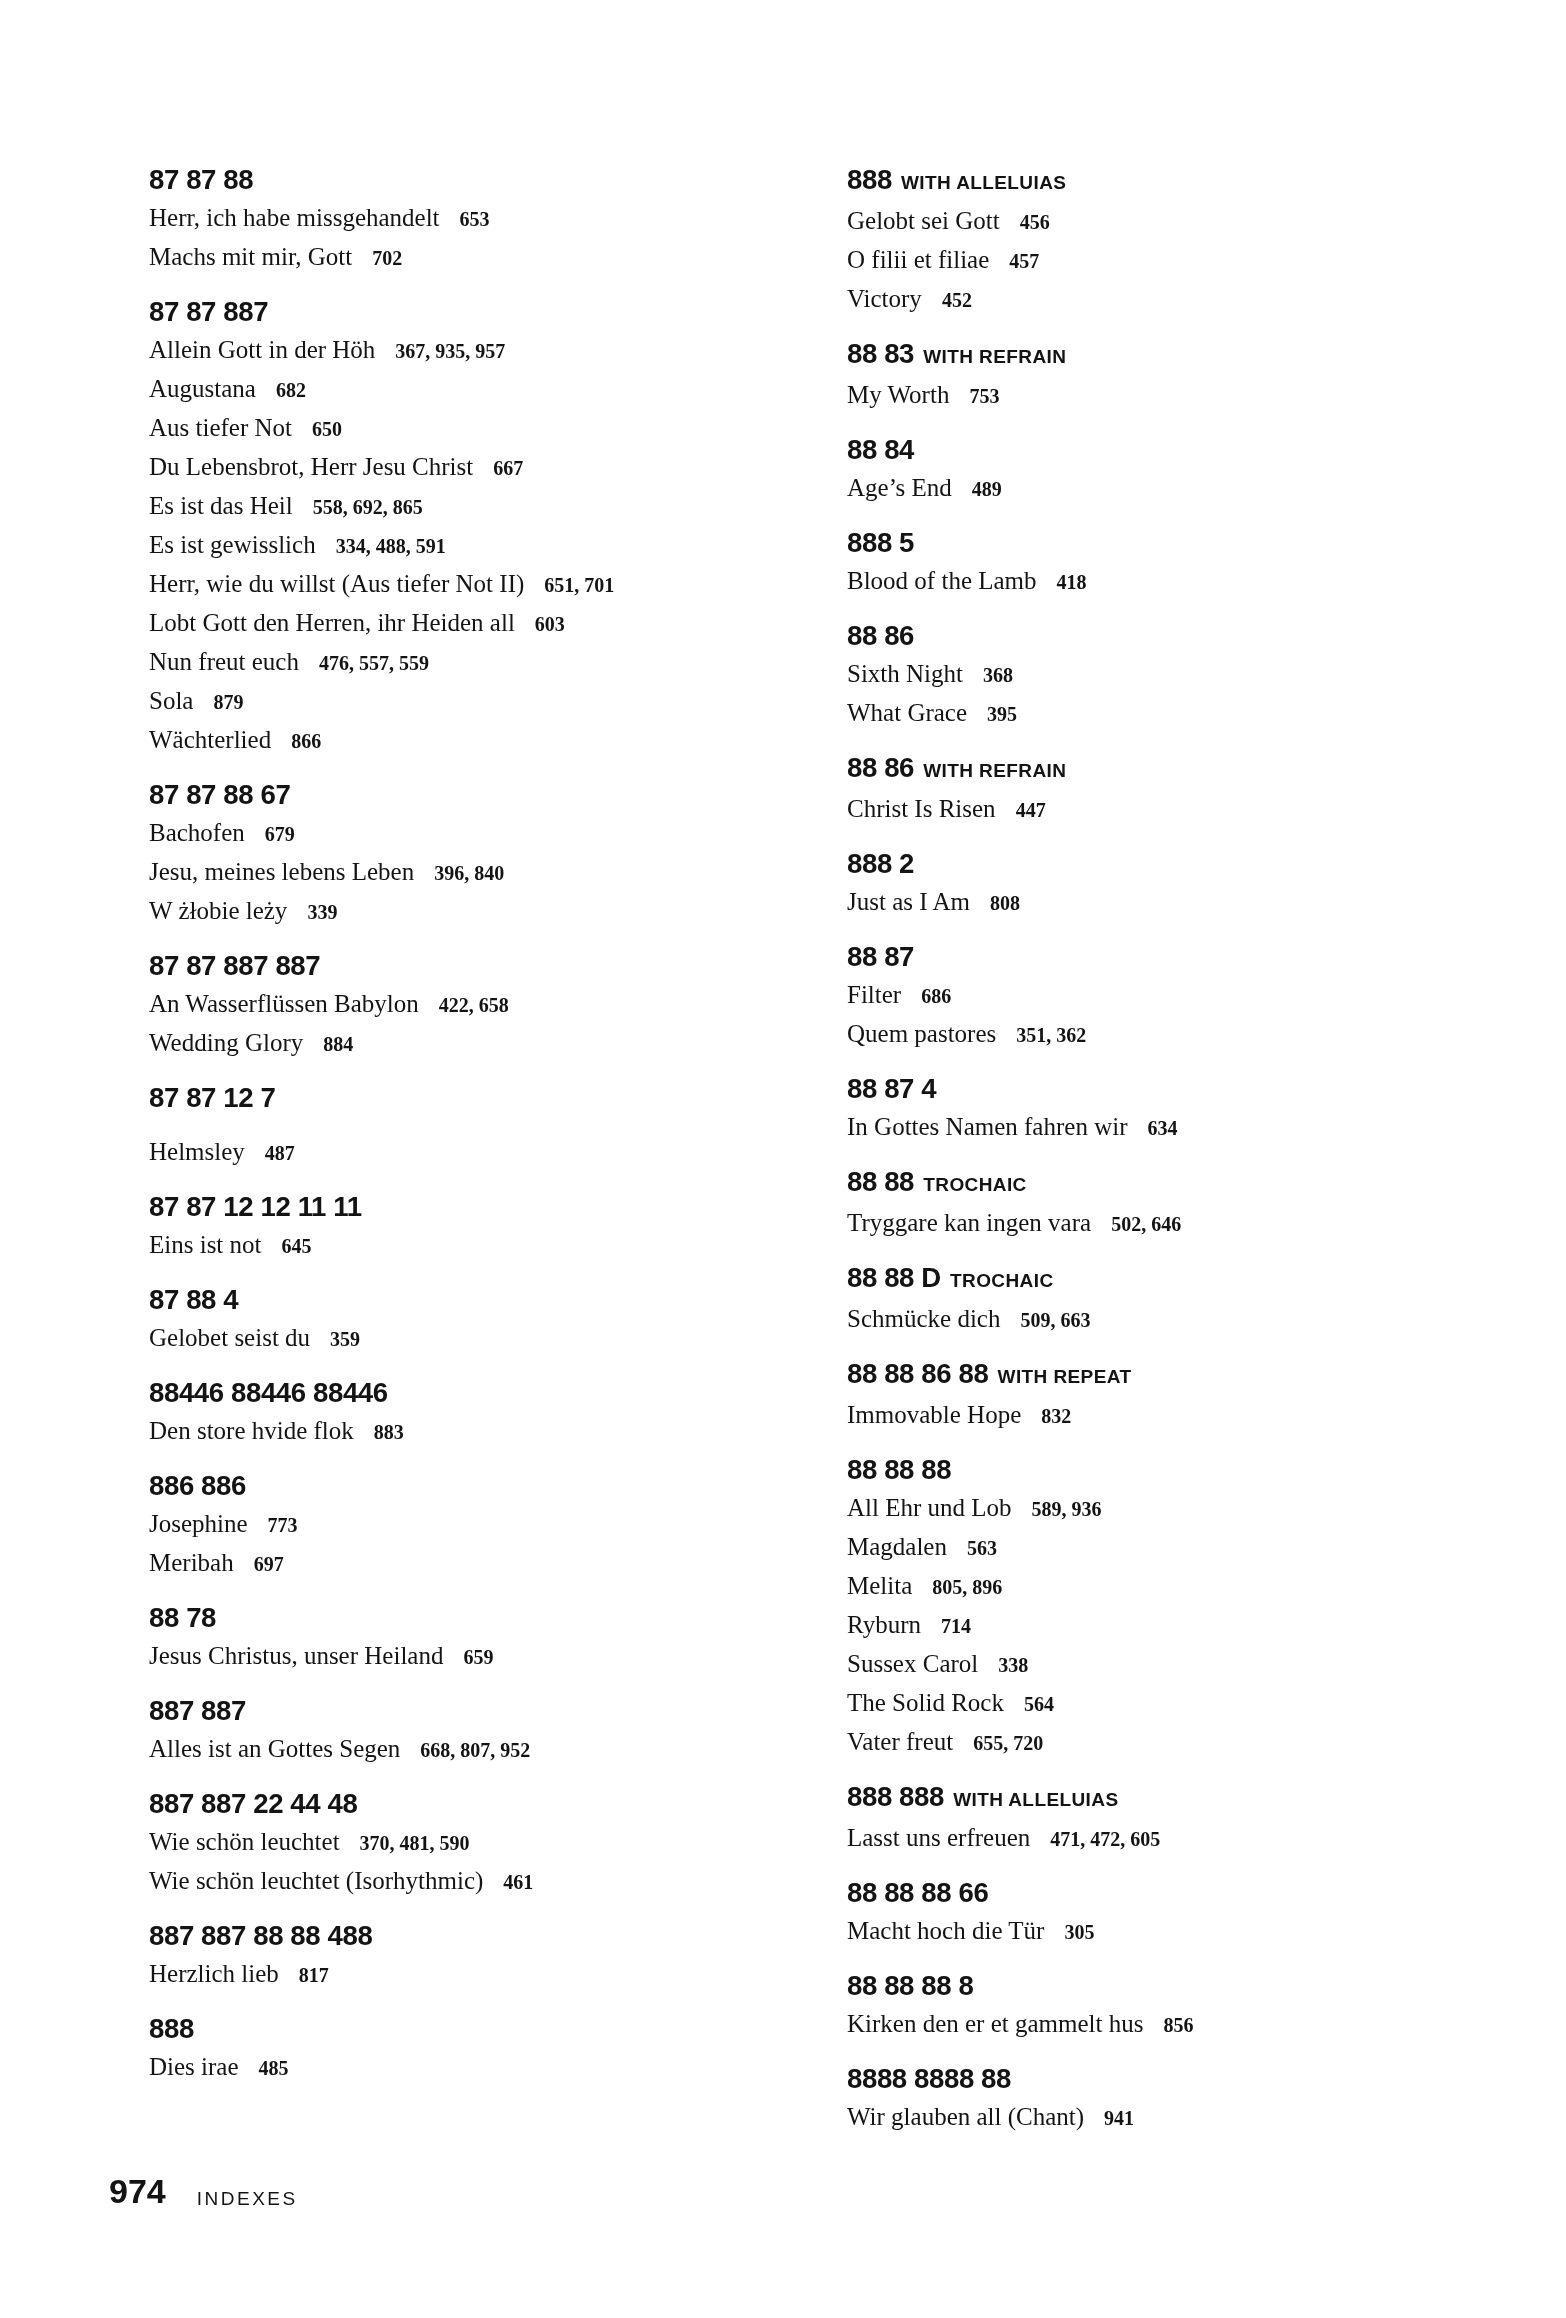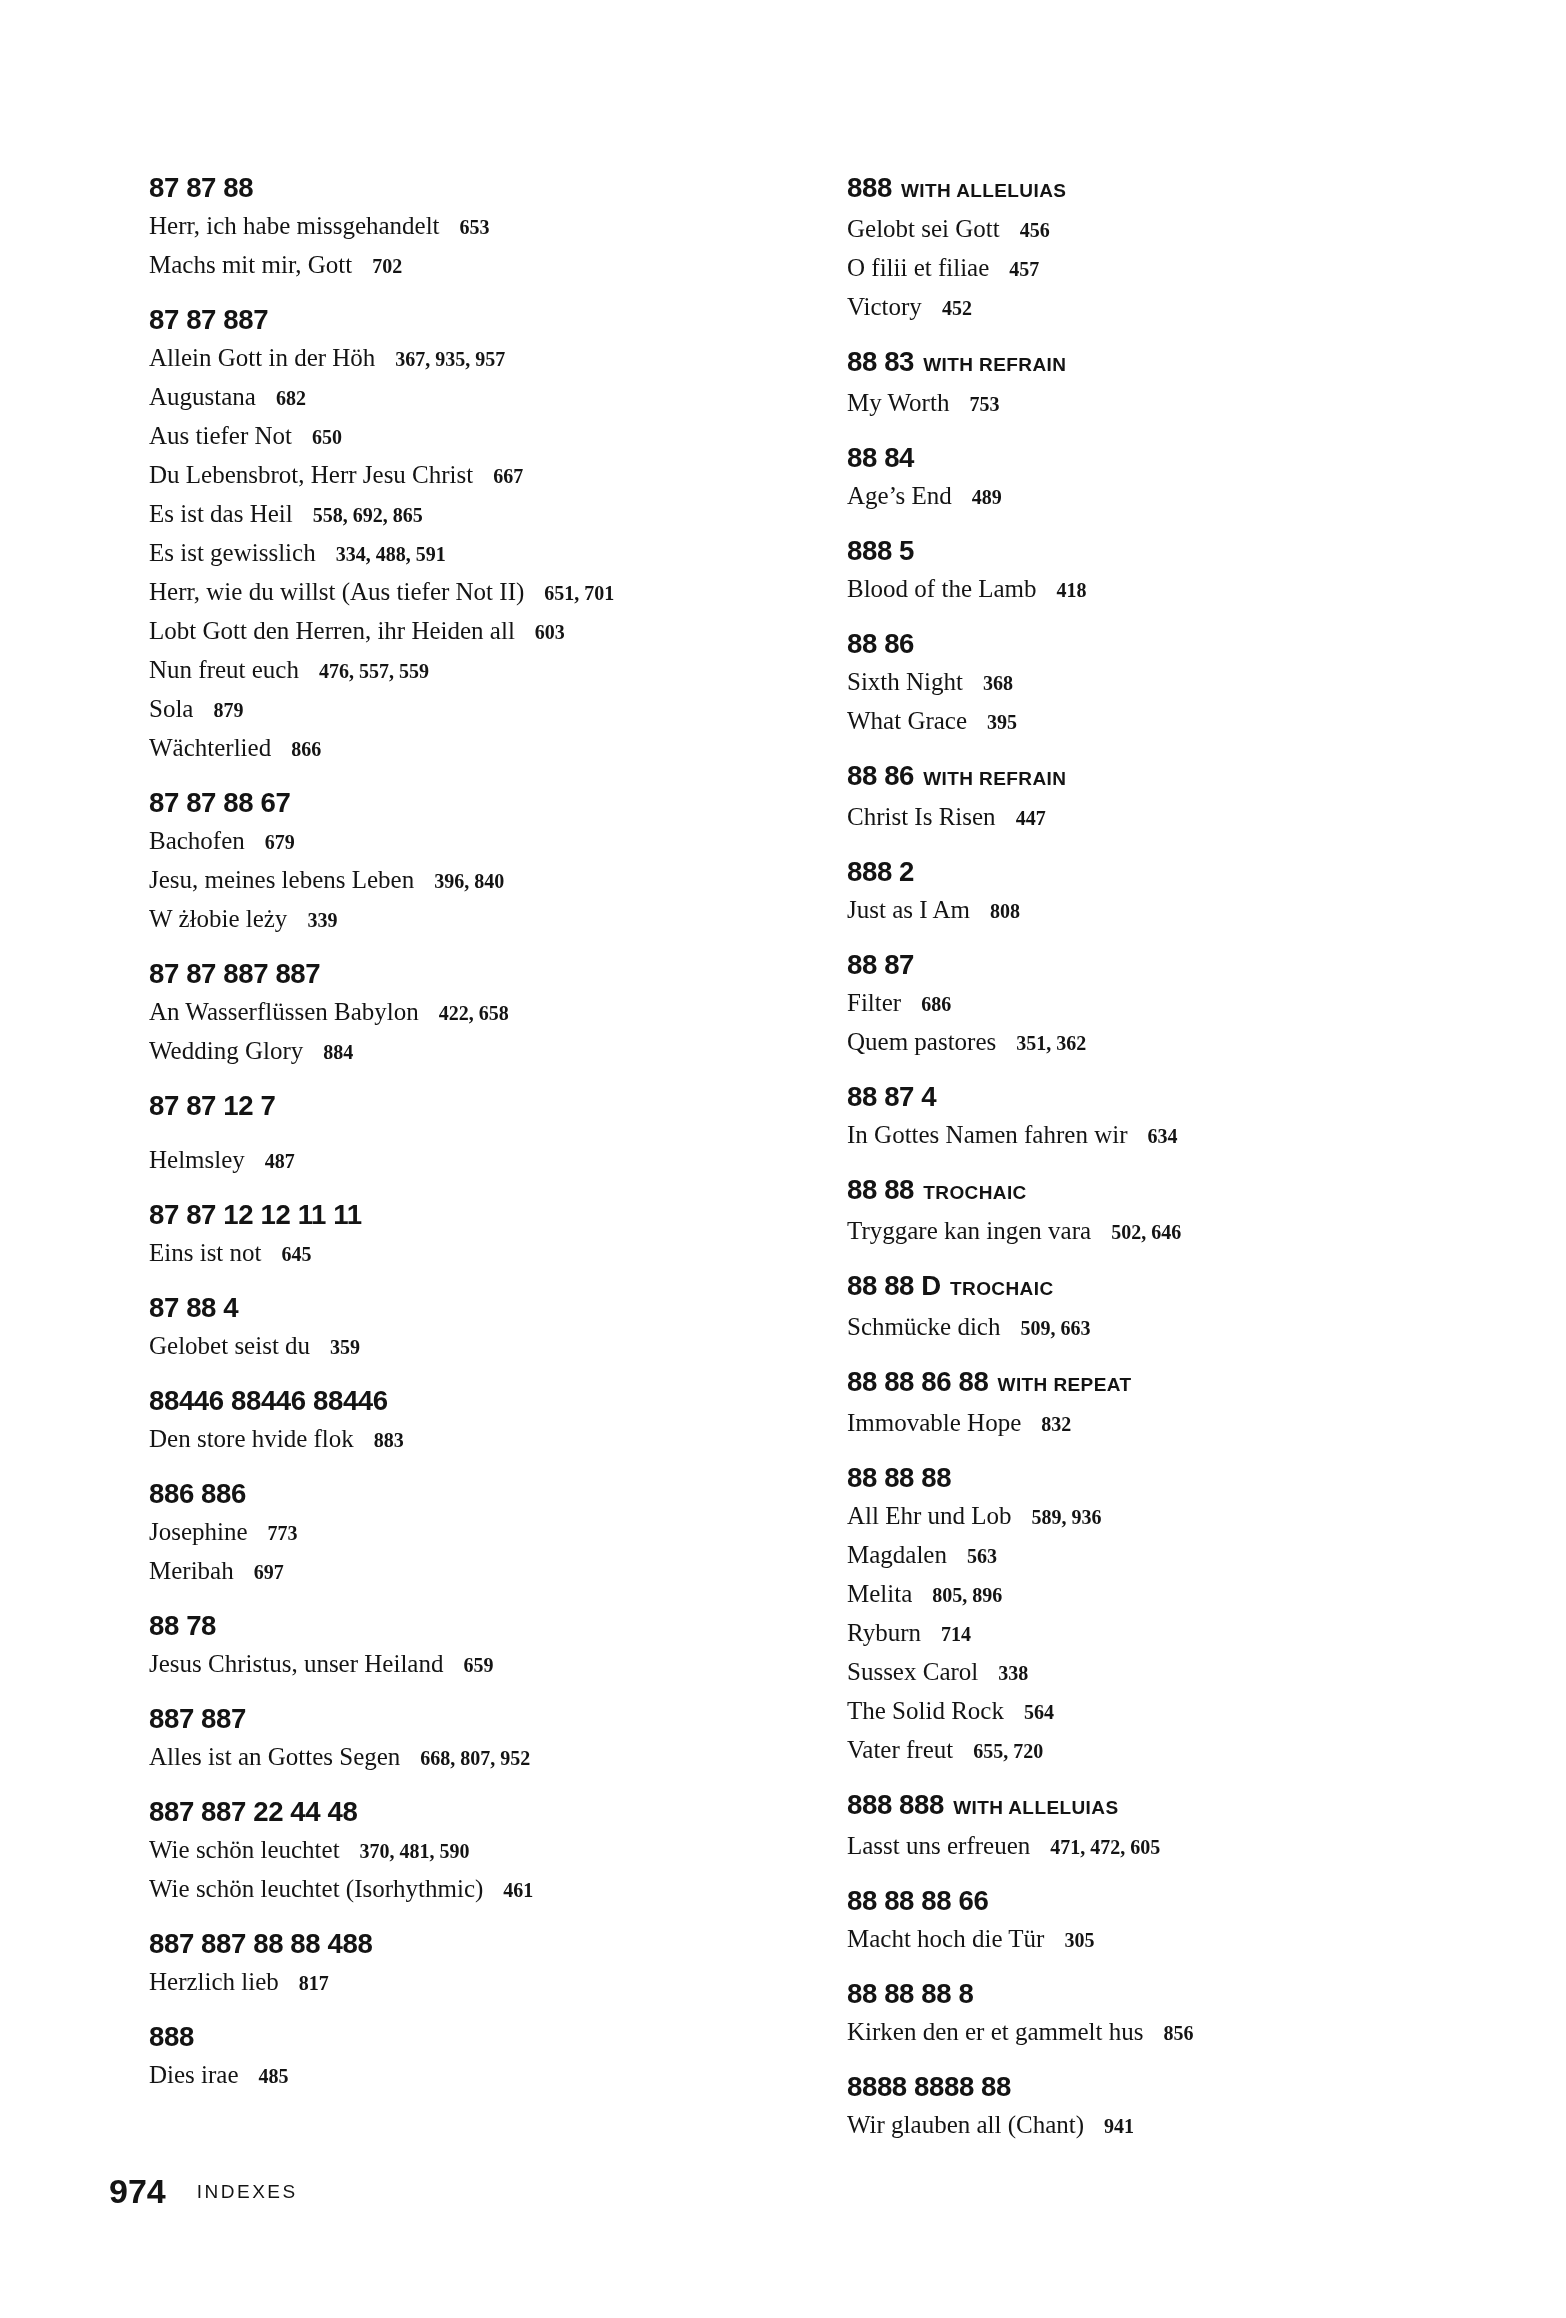--- a/index.html
+++ b/index.html
@@ -16,21 +16,21 @@
     color: #141414;
   }
   .column {
     position: absolute;
     top: 157px;
   }
   .col-left  { left: 149px; width: 618px; }
   .col-right { left: 847px; width: 652px; }
 
   .section { margin-top: 16px; }
-  .column > .section:first-child { margin-top: 12px; }
+  .column > .section:first-child { margin-top: 4px; }
 
   .meter-heading {
     font-family: "Liberation Sans", sans-serif;
     font-weight: 700;
     font-size: 27.6px;
     line-height: 38px;
     letter-spacing: -0.4px;
     white-space: nowrap;
     color: #141414;
   }
@@ -54,21 +54,21 @@
     font-weight: 700;
     font-size: 20px;
     margin-left: 20px;
   }
 
   .footer {
     position: absolute;
     left: 109px;
     top: 2174px;
     display: flex;
-    align-items: center;
+    align-items: flex-end;
     gap: 31px;
   }
   .page-num {
     font-family: "Liberation Sans", sans-serif;
     font-weight: 700;
     font-size: 34px;
     line-height: 1;
   }
   .footer-label {
     font-family: "Liberation Sans", sans-serif;

